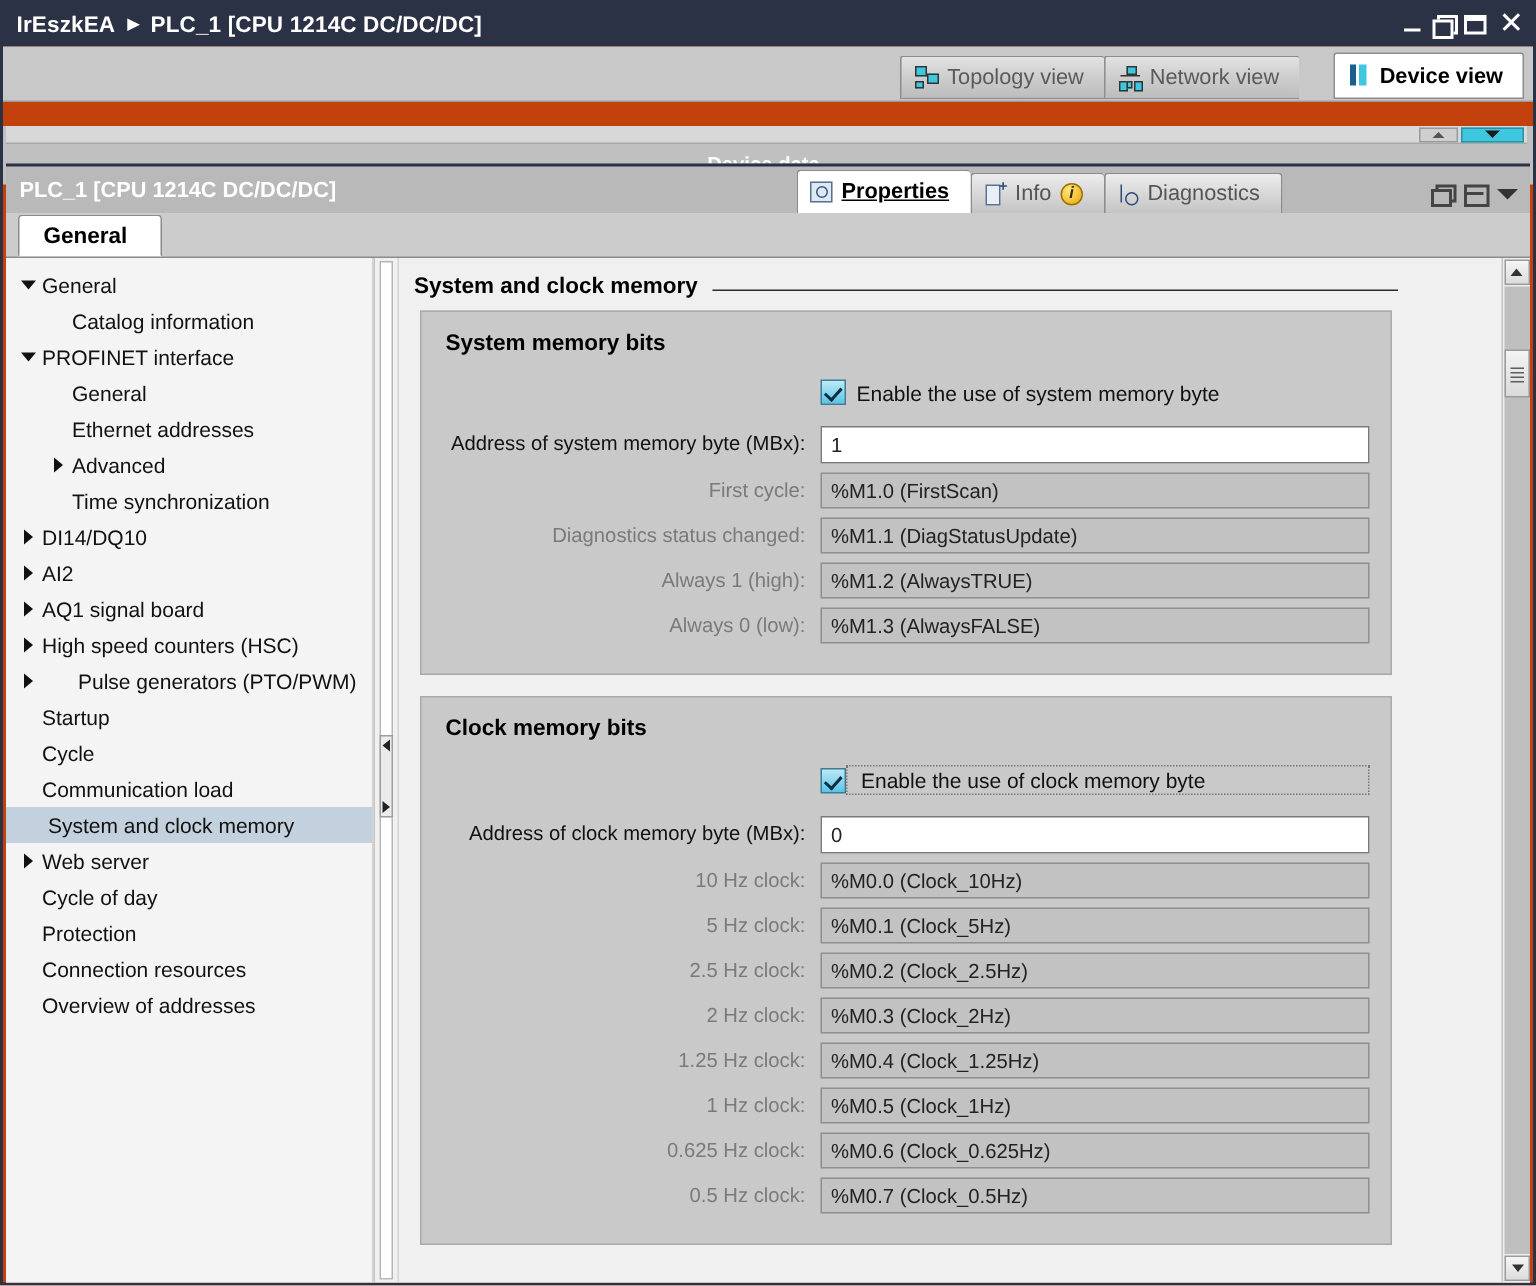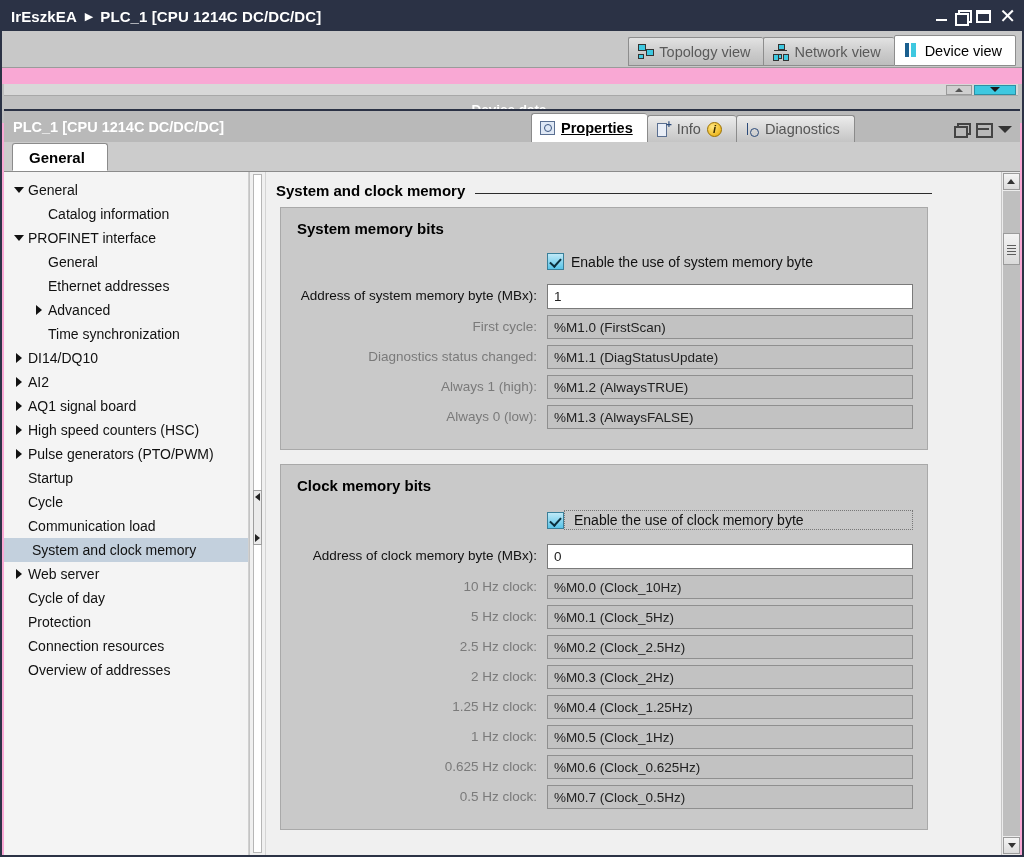--- a/index.html
+++ b/index.html
@@ -5,21 +5,21 @@
   * { box-sizing: border-box; margin: 0; padding: 0; }
   html, body {
     width: 1024px; height: 857px;
     font-family: "Liberation Sans", sans-serif;
     background: #ffffff;
     overflow: hidden;
   }
   #app {
     position: relative;
     width: 1024px; height: 857px;
-    background: #f9a8d4;
+    background: #c2410c;
     border: 2px solid #2b3245;
     padding-left: 21px;
   }
 
   
   .titlebar {
     position: absolute; left: 0; top: 0;
     width: 1020px; height: 29px;
     background: #2b3245;
     display: flex; align-items: center;
@@ -65,23 +65,24 @@
     border: 1px solid #8d8d8d;
     border-right: none;
     font-size: 14.5px;
     color: #5a5a5a;
     white-space: nowrap;
     border-radius: 2px 2px 0 0;
   }
   .vtab.active {
     background: #ffffff;
     color: #000000;
-    font-weight: normal;
+    font-weight: bold;
     border-right: 1px solid #8d8d8d;
     height: 31px;
+    margin-left: 23px;
   }
   .vtab:last-child { border-right: 1px solid #8d8d8d; }
   .ic { display:inline-block; width:15px; height:15px; position:relative; flex:none; }
   
   .ic-topology::before{content:"";position:absolute;left:0;top:0;width:6px;height:5px;background:#3ec8e0;border:1px solid #333;}
   .ic-topology::after{content:"";position:absolute;left:8px;top:5px;width:6px;height:5px;background:#3ec8e0;border:1px solid #333;}
   .ic-topology i{position:absolute;left:0;bottom:0;width:6px;height:5px;background:#3ec8e0;border:1px solid #333;}
   
   .ic-network::before{content:"";position:absolute;left:5px;top:0;width:5px;height:4px;background:#3ec8e0;border:1px solid #333;}
   .ic-network::after{content:"";position:absolute;left:1px;top:6px;width:13px;height:1px;background:#333;}
@@ -449,21 +450,21 @@
             <span class="tri-right"></span>
           </span>
           <span>AQ1 signal board</span>
         </div>
         <div class="tree-item" style="padding-left: 6px;">
           <span class="tw">
             <span class="tri-right"></span>
           </span>
           <span>High speed counters (HSC)</span>
         </div>
-        <div class="tree-item" style="padding-left: 6px;">
+        <div class="tree-item" style="padding-left: 6px; gap: 24px;">
           <span class="tw">
             <span class="tri-right"></span>
           </span>
           <span>Pulse generators (PTO/PWM)</span>
         </div>
         <div class="tree-item" style="padding-left: 6px;">
           <span class="tw"></span>
           <span>Startup</span>
         </div>
         <div class="tree-item" style="padding-left: 6px;">

